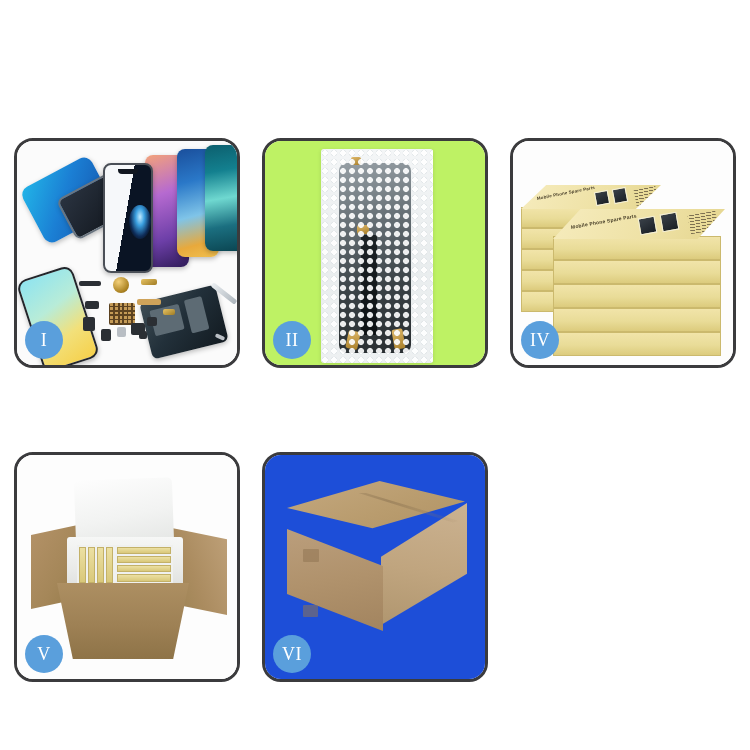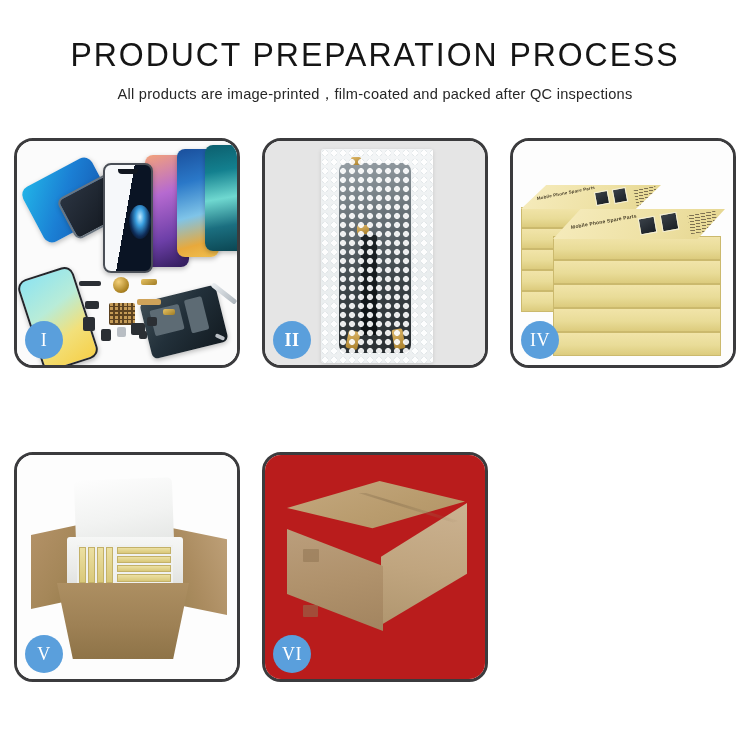--- a/index.html
+++ b/index.html
@@ -152,21 +152,21 @@
       repeating-linear-gradient(0deg,#5c4220 0 1.5px, transparent 1.5px 4.5px);
     background-color:#c49a56;
   }
   .tool {
     position:absolute; left:192px; top:150px; width:30px; height:5px;
     background: linear-gradient(90deg,#e9edf0,#aeb6bd);
     border-radius: 2px; transform: rotate(38deg);
   }
 
   
-  .p2 { background:#e5e5e5;font-weight:bold; }
+  .p2 { background:#bef264; }
   .bubblebag {
     position:absolute; left:56px; top:8px; width:112px; height:214px;
     background: linear-gradient(180deg,#f4f6f7 0%, #e9edee 50%, #eef1f2 100%);
     border-radius: 3px;
     box-shadow: 0 1px 4px rgba(0,0,0,.12);
     overflow:hidden;
   }
   .bubbles {
     position:absolute; inset:0;
     background-image:
@@ -305,21 +305,21 @@
     background:#f0f1ef;
     overflow:hidden;
   }
   .v-bar {
     position:absolute;
     background: linear-gradient(180deg,#ece0a2,#d9c87a);
     border: .5px solid #c3b168;
   }
 
   
-  .p6 { background:#b91c1c; }
+  .p6 { background:#1d4ed8; }
   .c-top {
     position:absolute; left:22px; top:26px; width:178px; height:64px;
     background: linear-gradient(160deg,#c4a87f 0%, #b99c6e 50%, #ae9062 100%);
     clip-path: polygon(52% 0, 100% 32%, 48% 74%, 0 42%);
   }
   .c-front {
     position:absolute; left:22px; top:60px; width:96px; height:116px;
     background: linear-gradient(170deg,#bda180 0%, #b0926c 55%, #a2845f 100%);
     clip-path: polygon(0 12%, 100% 44%, 100% 100%, 0 68%);
   }
@@ -337,24 +337,20 @@
     position:absolute;
     background: rgba(143,117,82,.55);
     border-radius: 1px;
   }
 </style>
 </head>
 <body>
 
 <div class="page">
 
-  <div class="header">
-    <div class="title">PRODUCT PREPARATION PROCESS</div>
-    <div class="subtitle">All products are image-printed，film-coated and packed after QC inspections</div>
-  </div>
 
   <div class="grid">
 
     <div class="panel">
       <div class="stage p1">
         <div class="ph ph-a"></div>
         <div class="ph ph-a2"></div>
         <div class="ph ph-b"></div>
         <div class="ph ph-c"></div>
         <div class="ph ph-d"></div>

